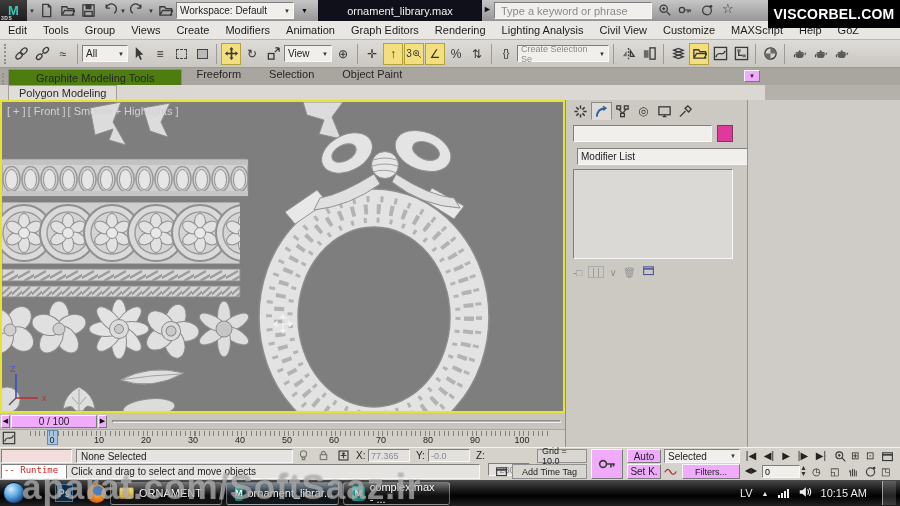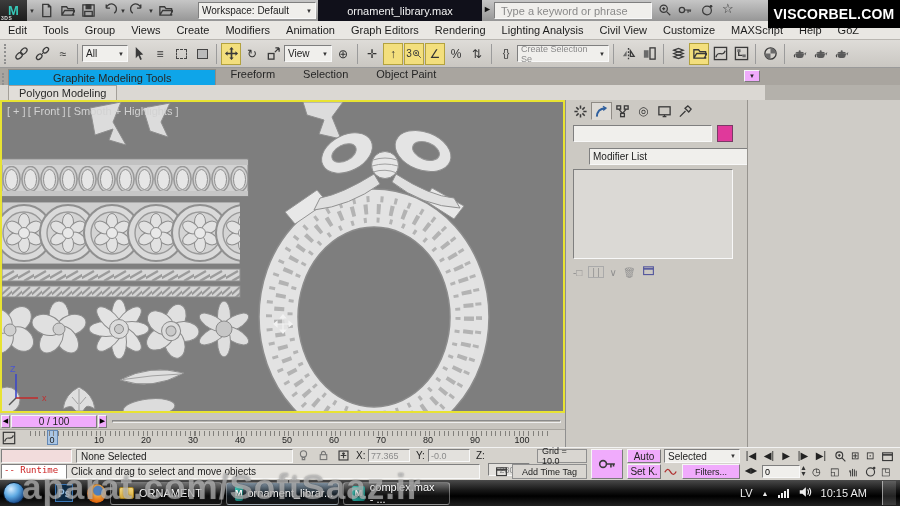--- a/index.html
+++ b/index.html
@@ -9,41 +9,41 @@
   .abs{position:absolute}
   .sunken{background:#f0efec;border:1px solid;border-color:#7f7f7f #f8f8f8 #f8f8f8 #7f7f7f}
   .raised{background:#f0abfc;border:1px solid;border-color:#f5f5f5 #7a7a7a #7a7a7a #f5f5f5}
   .flat{border:1px solid #8f8f8f;background:#d9d6d1}
   
   .titlebar{left:0;top:0;width:900px;height:21px;background:linear-gradient(#c6c6c6,#969696);display:flex;align-items:center}
   .applogo{width:27px;height:21px;background:linear-gradient(#3c3c3c,#1d1d1d);color:#37c8b8;font-weight:bold;font-size:13px;display:flex;align-items:center;justify-content:center;position:relative}
   .applogo i{position:absolute;left:1px;bottom:0;font-style:normal;font-size:5px;color:#ddd;letter-spacing:.5px}
   .tbico{width:19px;height:17px;display:flex;align-items:center;justify-content:center;margin:0 1px}
   .caret{font-size:6px;color:#333;width:7px}
-  .wsdd{width:118px;height:15px;margin-left:22px}
+  .wsdd{width:118px;height:15px;margin-left:0}
   .titledoc{left:318px;top:0;width:164px;height:21px;background:#10101a;color:#f2f2f2;font-size:11px;display:flex;align-items:center;justify-content:center}
   .playbtn{left:483px;top:4px;font-size:9px;color:#111}
   .search{left:494px;top:2px;width:158px;height:17px;font-size:11px;color:#8a8a8a;display:flex;align-items:center;padding-left:6px}
   .brand{left:768px;top:0;width:132px;height:28px;background:#000;color:#fff;display:flex;align-items:center;justify-content:center;font-weight:bold;font-size:14px;letter-spacing:.2px;z-index:30}
   
   .menubar{left:0;top:21px;width:900px;height:19px;background:#e9e7e3;border-bottom:1px solid #b9b6b1;display:flex;align-items:center;font-size:11px;color:#1c1c1c}
   .menu{padding:0 8px;height:100%;display:flex;align-items:center}
   
   .toolbar{left:0;top:40px;width:900px;height:28px;background:linear-gradient(#dedcd8,#cac7c2);border-bottom:1px solid #9a9a9a;display:flex;align-items:center;gap:1px;padding-left:2px}
   .grip{width:4px;height:20px;border-left:2px dotted #8f8f8f;margin:0 2px}
   .tbtn{width:20px;height:22px;display:flex;align-items:center;justify-content:center;border:1px solid transparent;font-size:12px;color:#333}
   .tbtn.on{background:#f3df7d;border-color:#b3a23e}
   .sep{width:1px;height:20px;background:#9b9b9b;margin:0 3px}
   .dd{height:17px;display:flex;align-items:center;font-size:10px;color:#222;padding:0 3px;background:#f0efec;border:1px solid;border-color:#7f7f7f #f8f8f8 #f8f8f8 #7f7f7f}
   .dar{margin-left:auto;font-size:6px;color:#333;padding-left:4px}
   .ic{width:15px;height:15px;stroke:#3a3a3a;fill:none;stroke-width:1.4}
   
   .ribbon1{left:0;top:68px;width:900px;height:17px;background:#a9a59f;display:flex;align-items:flex-end;font-size:11px;color:#262626}
   .rtab{padding:11px 14px;height:16px;display:flex;align-items:center}
-  .rtab.active{background:#0ea5e9;border:1px solid #8f8b85;border-bottom:none;padding:1px 44px}
+  .rtab.active{background:#4d7c0f;border:1px solid #8f8b85;border-bottom:none;padding:1px 27px}
   .ribbon2{left:0;top:85px;width:765px;height:15px;background:#dbd8d3}
   .ribbon2r{left:765px;top:85px;width:135px;height:15px;background:#b4b1ab}
   .ptab{position:absolute;left:8px;top:0;height:15px;padding:0 10px;font-size:11px;color:#2a2a2a;background:#e1ded9;border:1px solid #a39f99;border-bottom:none;display:flex;align-items:center}
   .rmin{position:absolute;right:140px;top:2px;width:16px;height:12px;font-size:6px;display:flex;align-items:center;justify-content:center}
   
   .viewport{left:0;top:100px;width:565px;height:313px;background:#7e7e7e;border:2px solid #e8e332}
   .vplabel{left:5px;top:3px;color:#d2d2d2;font-size:11px;display:flex;gap:2px;z-index:5}
   
   .cpanel{left:565px;top:100px;width:182px;height:347px;background:#ccc9c3;border-left:1px solid #8f8f8f}
   .ctab{width:21px;height:18px;display:flex;align-items:center;justify-content:center;border:1px solid transparent}
@@ -606,21 +606,21 @@
           </svg>
         </span>
       <span class="ctab">
           <svg class="ic">
             <use href="#s-hammer"></use>
           </svg>
         </span>
     </div>
     <input class="abs sunken" style="left: 7px; top: 25px; width: 139px; height: 17px; font-size: 10px;">
     <span class="abs" style="left:151px;top:25px;width:16px;height:17px;background:#e0399b;border:1px solid #7a3a66"></span>
-    <div class="abs dd" style="left:23px;top:48px;width:188px;height:17px">
+    <div class="abs dd" style="left:11px;top:48px;width:188px;height:17px">
         <span>Modifier List</span>
         <span class="dar">▼</span>
       </div>
     <div class="abs sunken" style="left:7px;top:69px;width:160px;height:90px;background:#dbd9d5"></div>
     <div class="abs" style="left:7px;top:163px;display:flex;gap:6px;align-items:center;color:#8f8f8f">
       <span style="font-size:10px">-□</span>
       <span style="font-size:9px;border:1px solid #aaa;padding:0 3px">| |</span>
       <span style="font-size:10px">∨</span>
       <span style="font-size:10px">🗑</span>
       <span><svg class="ic" style="width:13px;height:13px;stroke:#55589e">

